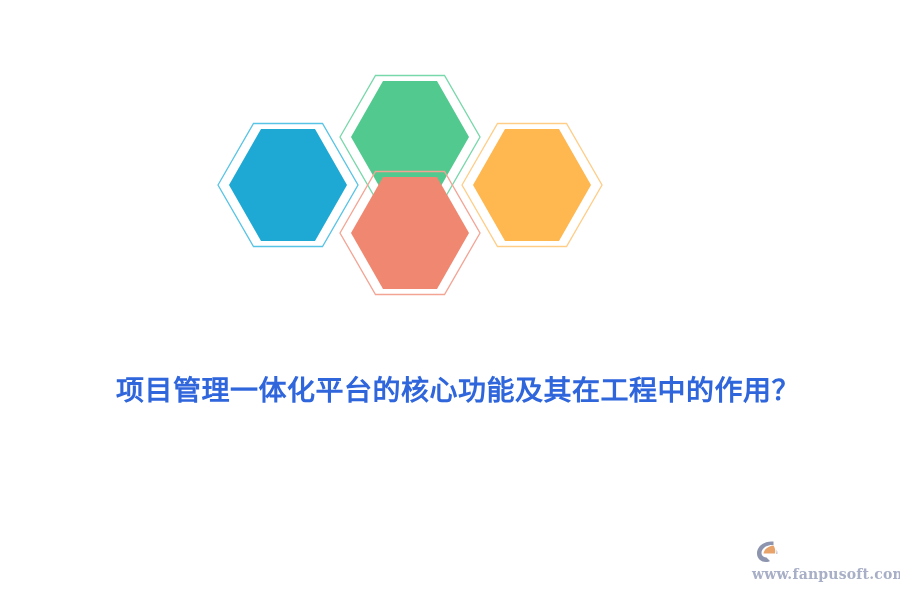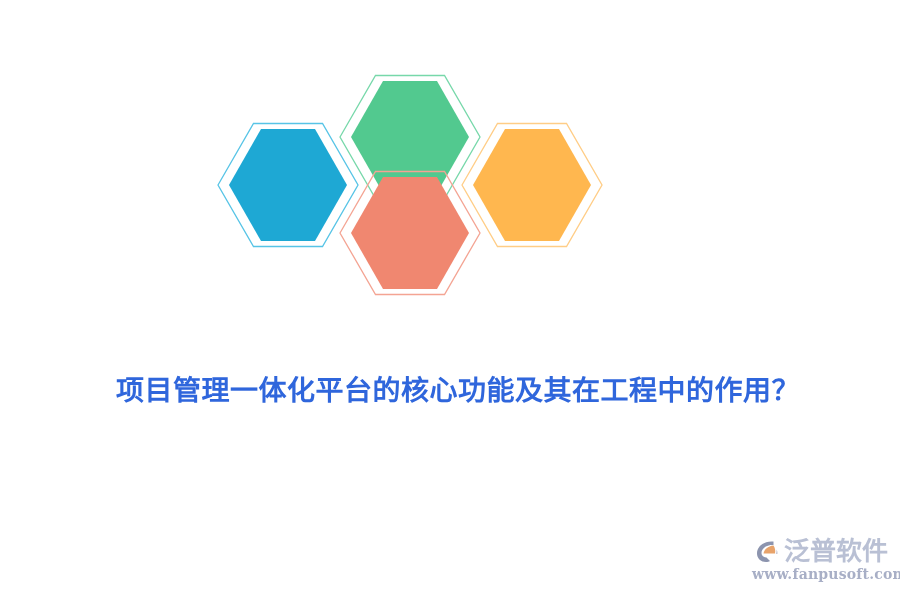--- a/index.html
+++ b/index.html
@@ -132,18 +132,17 @@
 
   <div class="logo">
     <div class="logo-row">
       <span class="logo-mark">
         <svg viewBox="0 0 30 30" xmlns="http://www.w3.org/2000/svg" aria-hidden="true">
           <path d="M21.5 5.5 C12 4.5 5 10.5 5 17.5 C5 22.5 9 26 14 26 C15.5 26 17 25.6 18 25 L14.5 21.5 C11.5 21.5 9.5 19.5 9.5 17 C9.5 12.5 14.5 8.5 21.5 9 Z" fill="#8C94AE"></path>
           <path d="M21.5 9.5 C16 10 12 13.5 11.5 17.5 L23 17.5 C23.6 14.5 23 11.5 21.5 9.5 Z" fill="#E8A36A"></path>
           <path d="M24.5 13.5 C25.5 15 25.8 16.5 25.5 18 L23.8 18 C24.2 16.4 24.6 14.9 24.5 13.5 Z" fill="#C9C9D6"></path>
         </svg>
       </span>
-      <span class="logo-word">泛普软件</span>
     </div>
     <div class="logo-url">www.fanpusoft.com</div>
   </div>
 
 </div>
 
 </body></html>

